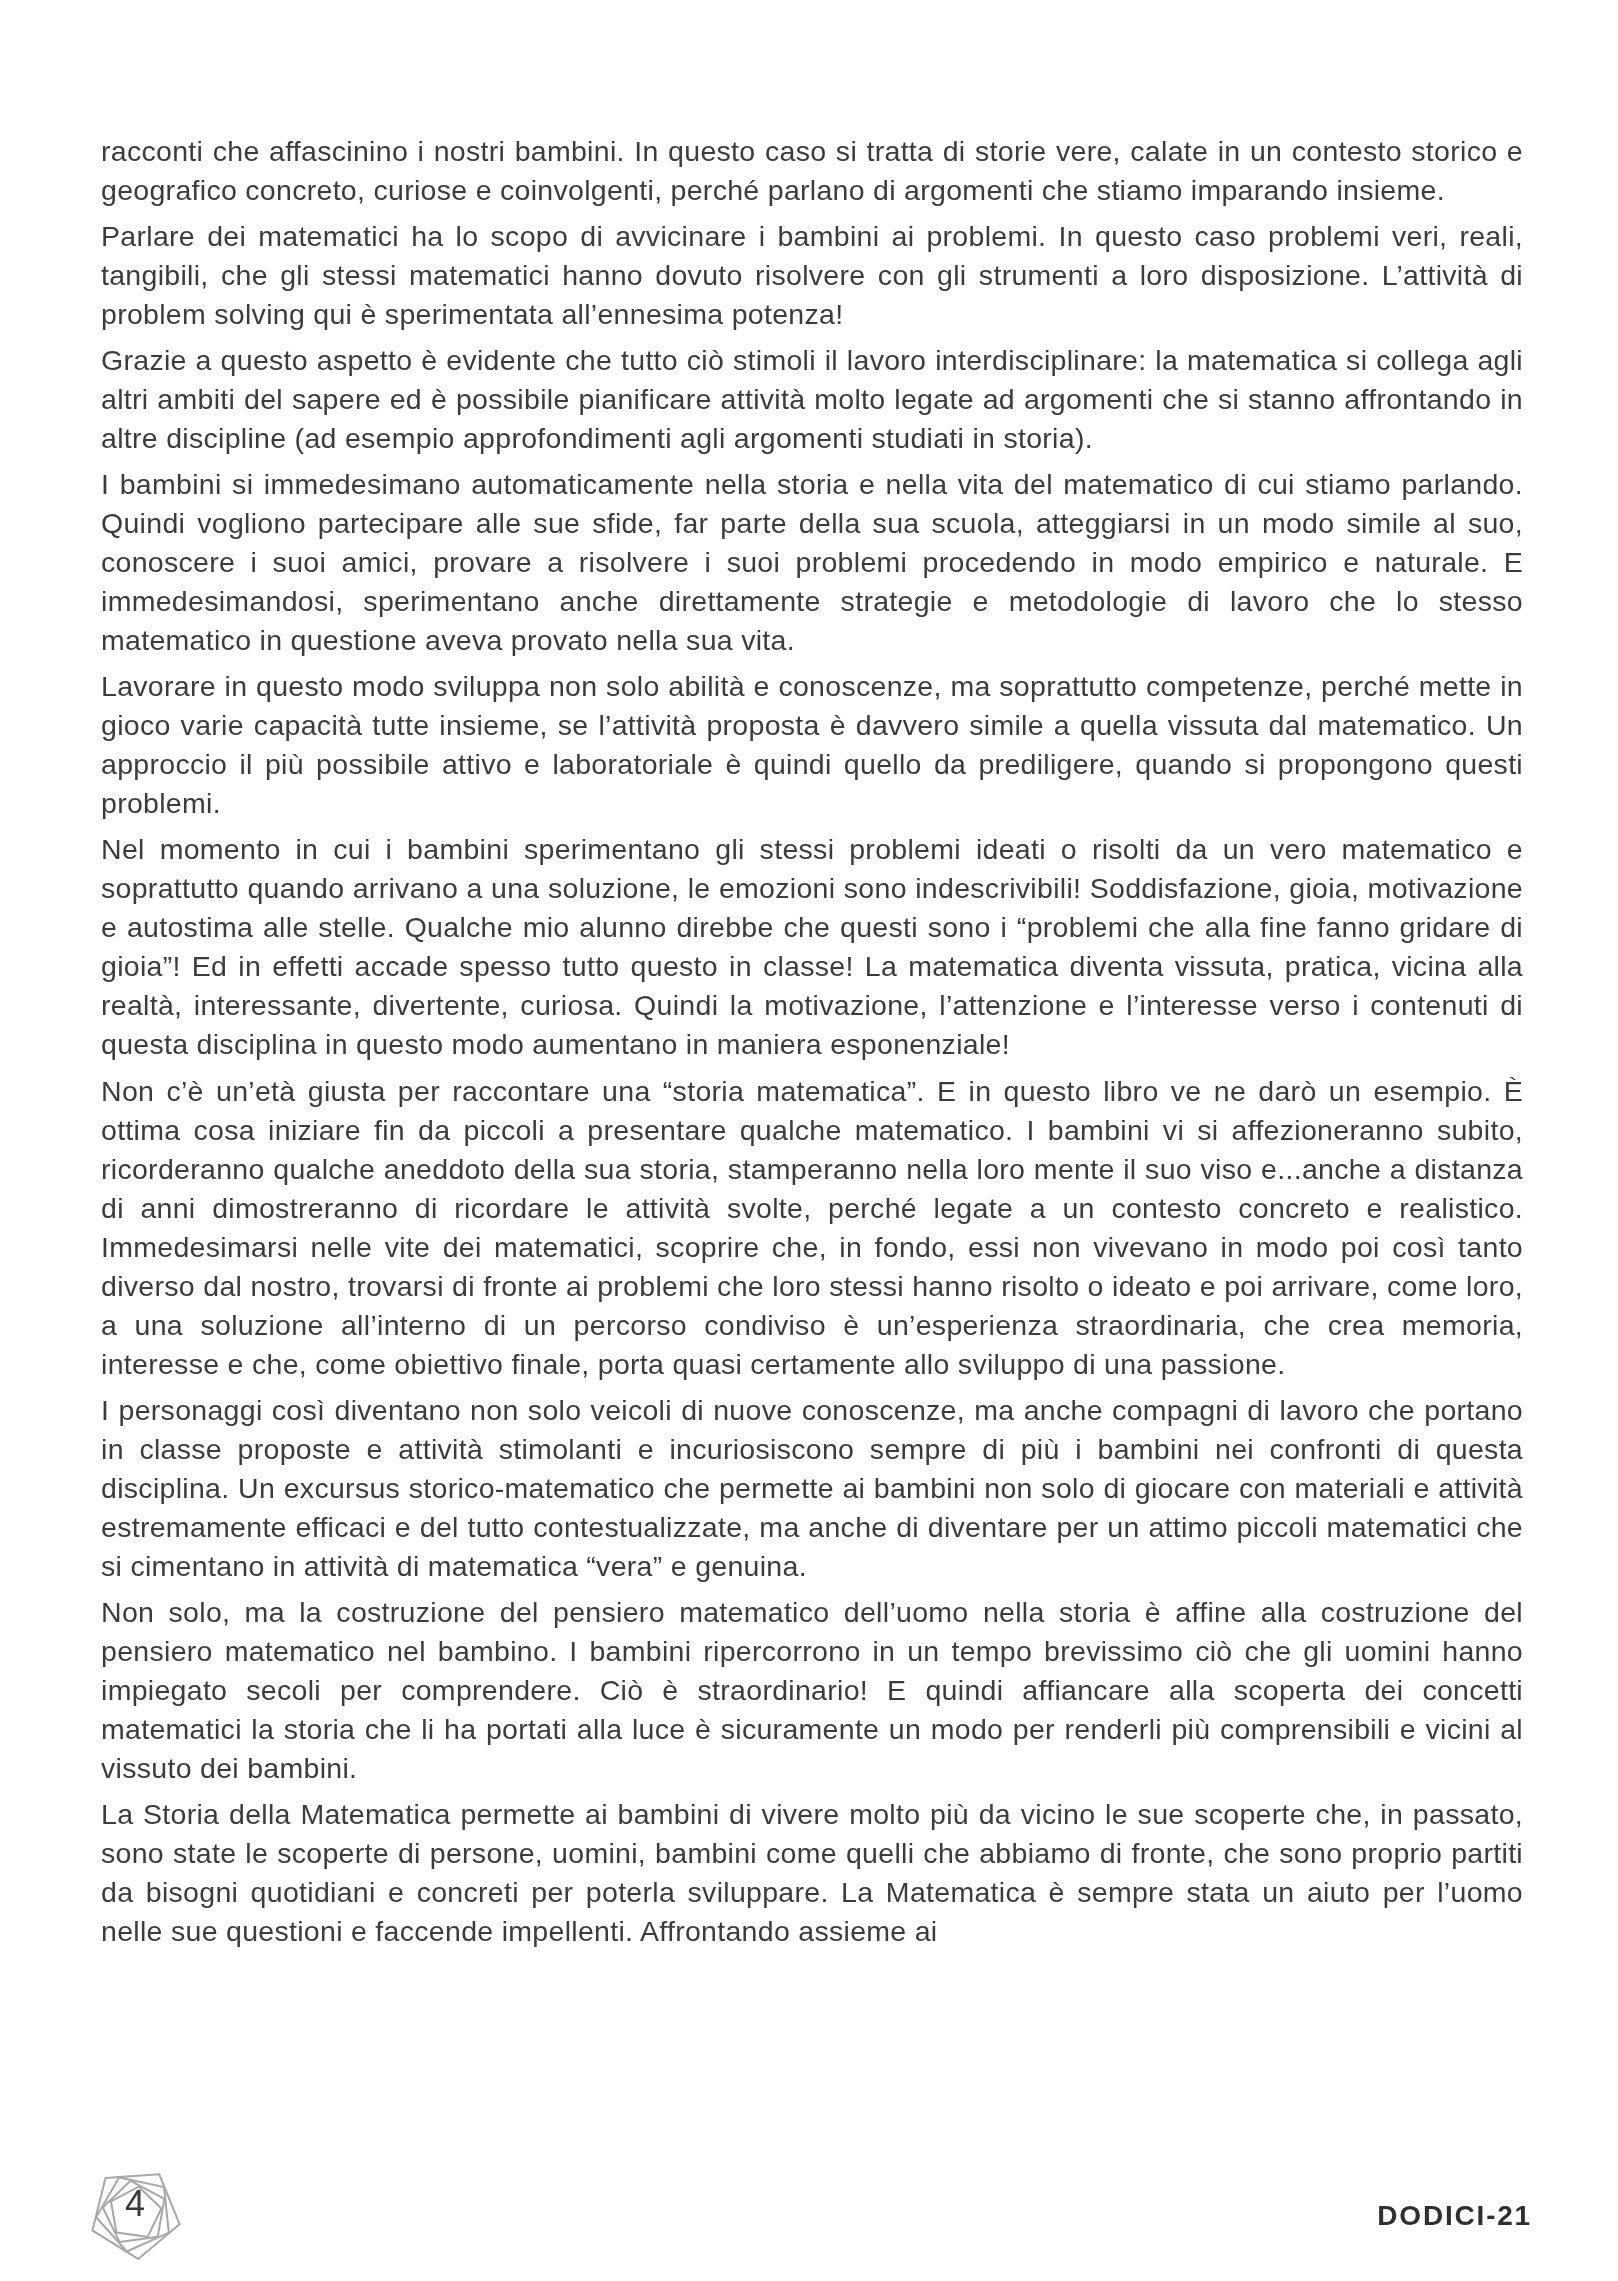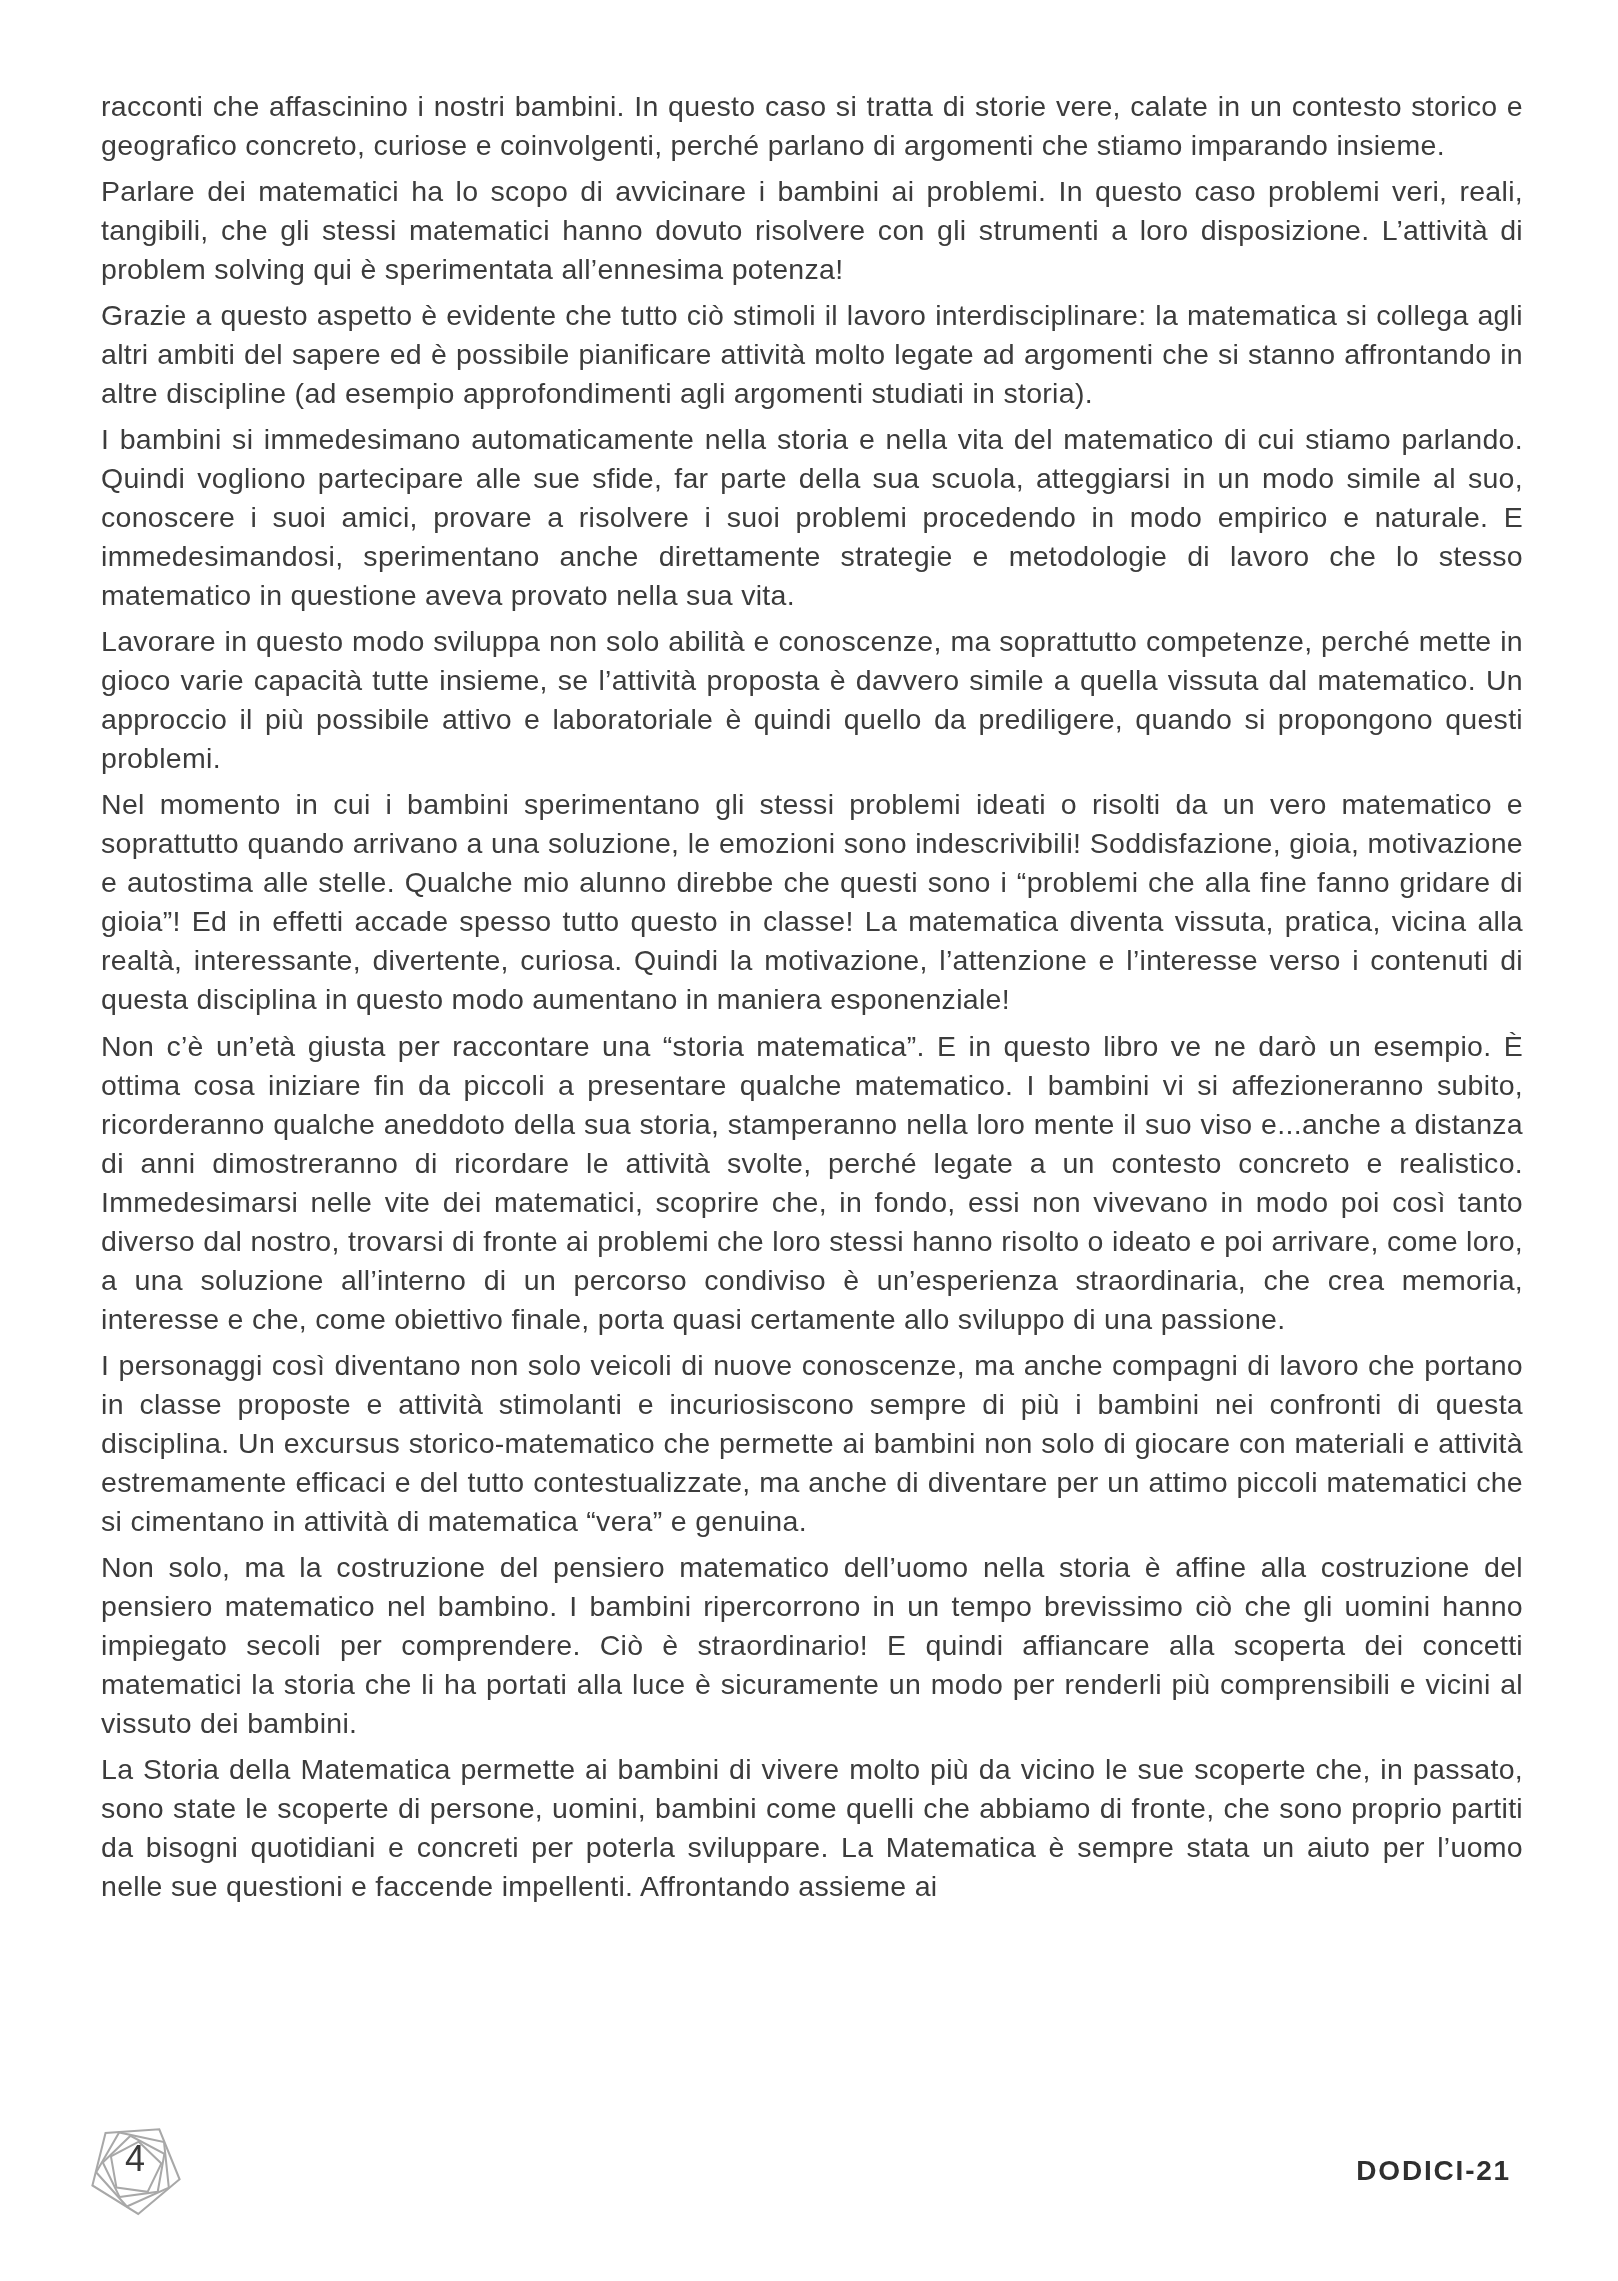--- a/index.html
+++ b/index.html
@@ -11,20 +11,21 @@
     position: relative;
     width: 1618px;
     height: 2281px;
     overflow: hidden;
     font-family: "Liberation Sans", sans-serif;
   }
   .page {
     position: absolute;
     inset: 0;
     background: #ffffff;
+    margin-top: 45px;
   }
   .text-block {
     position: absolute;
     left: 101px;
     top: 87px;
     width: 1422px;
     color: #3c3c3c;
     font-size: 28.5px;
     line-height: 39px;
     font-weight: 300;
@@ -52,21 +53,21 @@
     position: absolute;
     left: 50%;
     top: 43%;
     transform: translate(-50%, -50%);
     font-size: 36px;
     font-weight: 300;
     color: #3a3a3a;
   }
   .collection-label {
     position: absolute;
-    right: 107px;
+    right: 86px;
     top: 2155px;
     font-size: 28px;
     font-weight: 700;
     letter-spacing: 1.8px;
     color: #2f2f2f;
   }
 </style>
 </head>
 <body>
 

